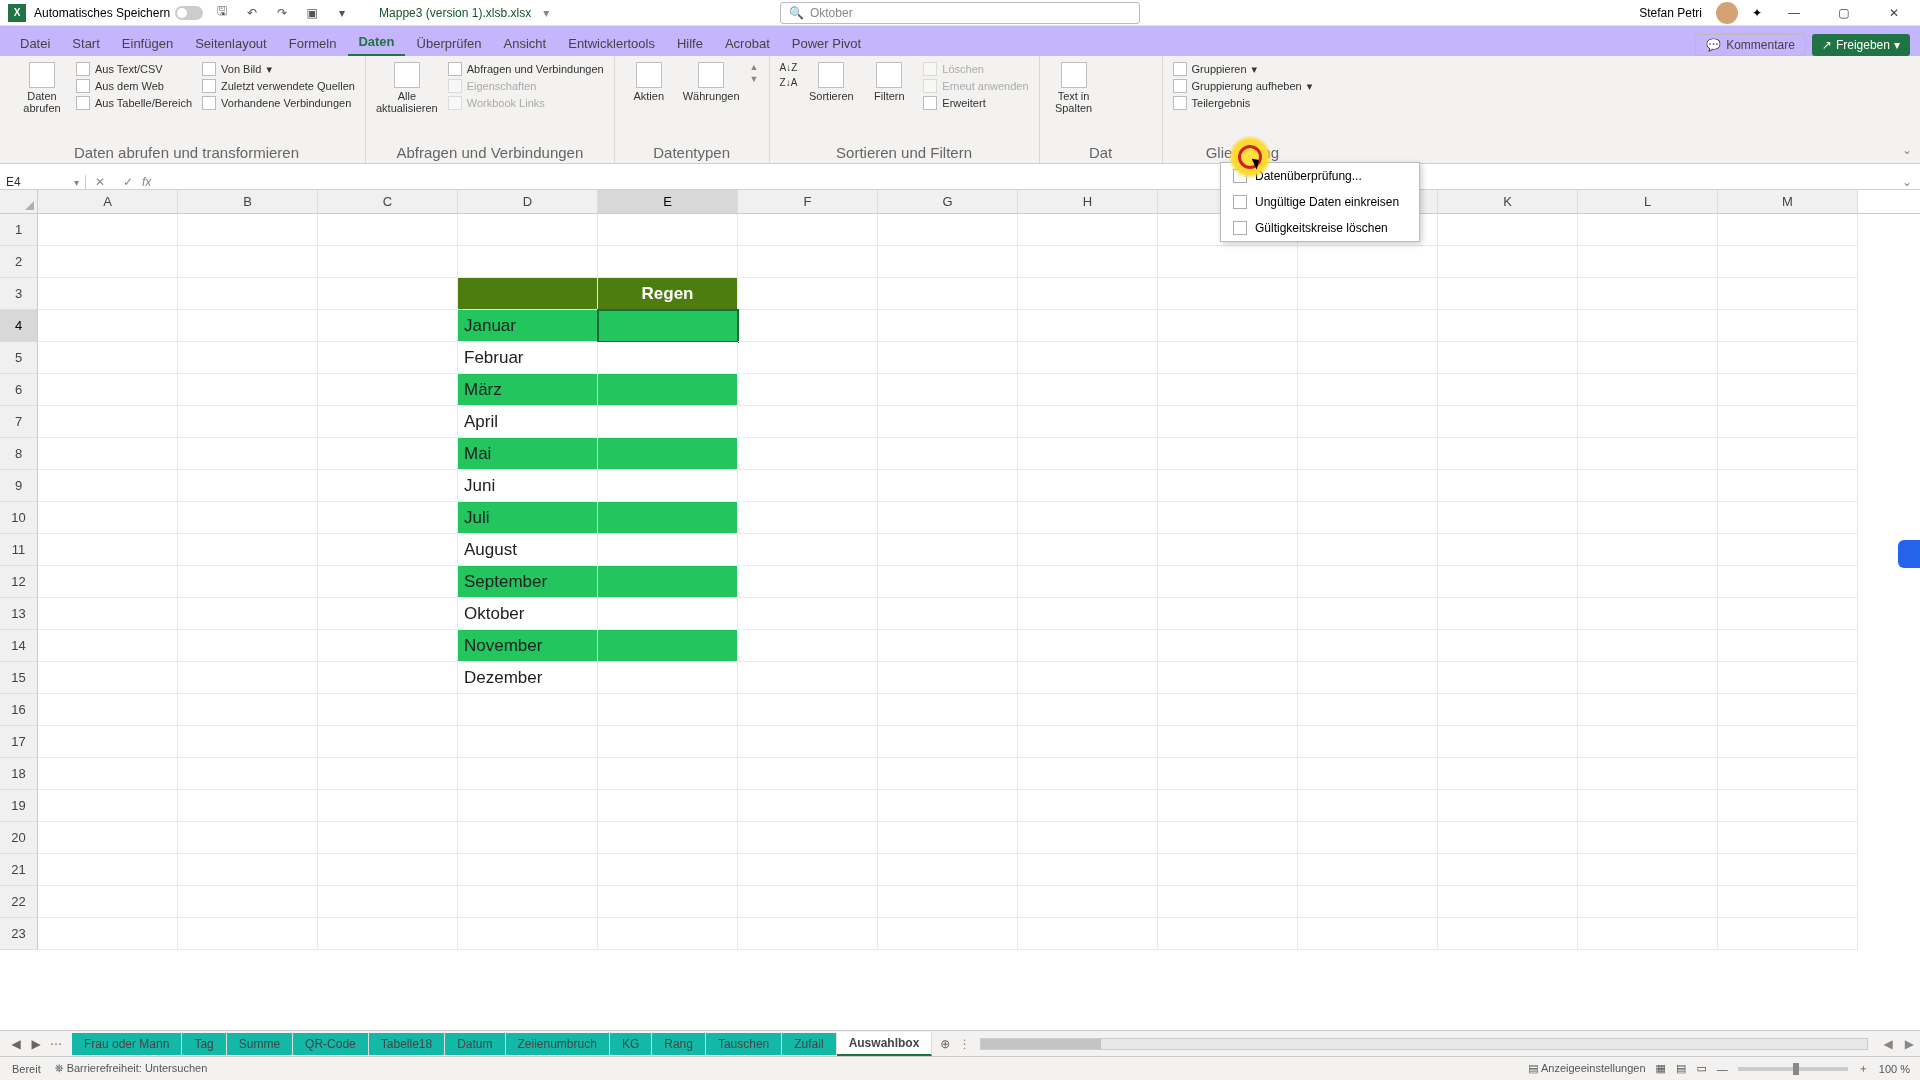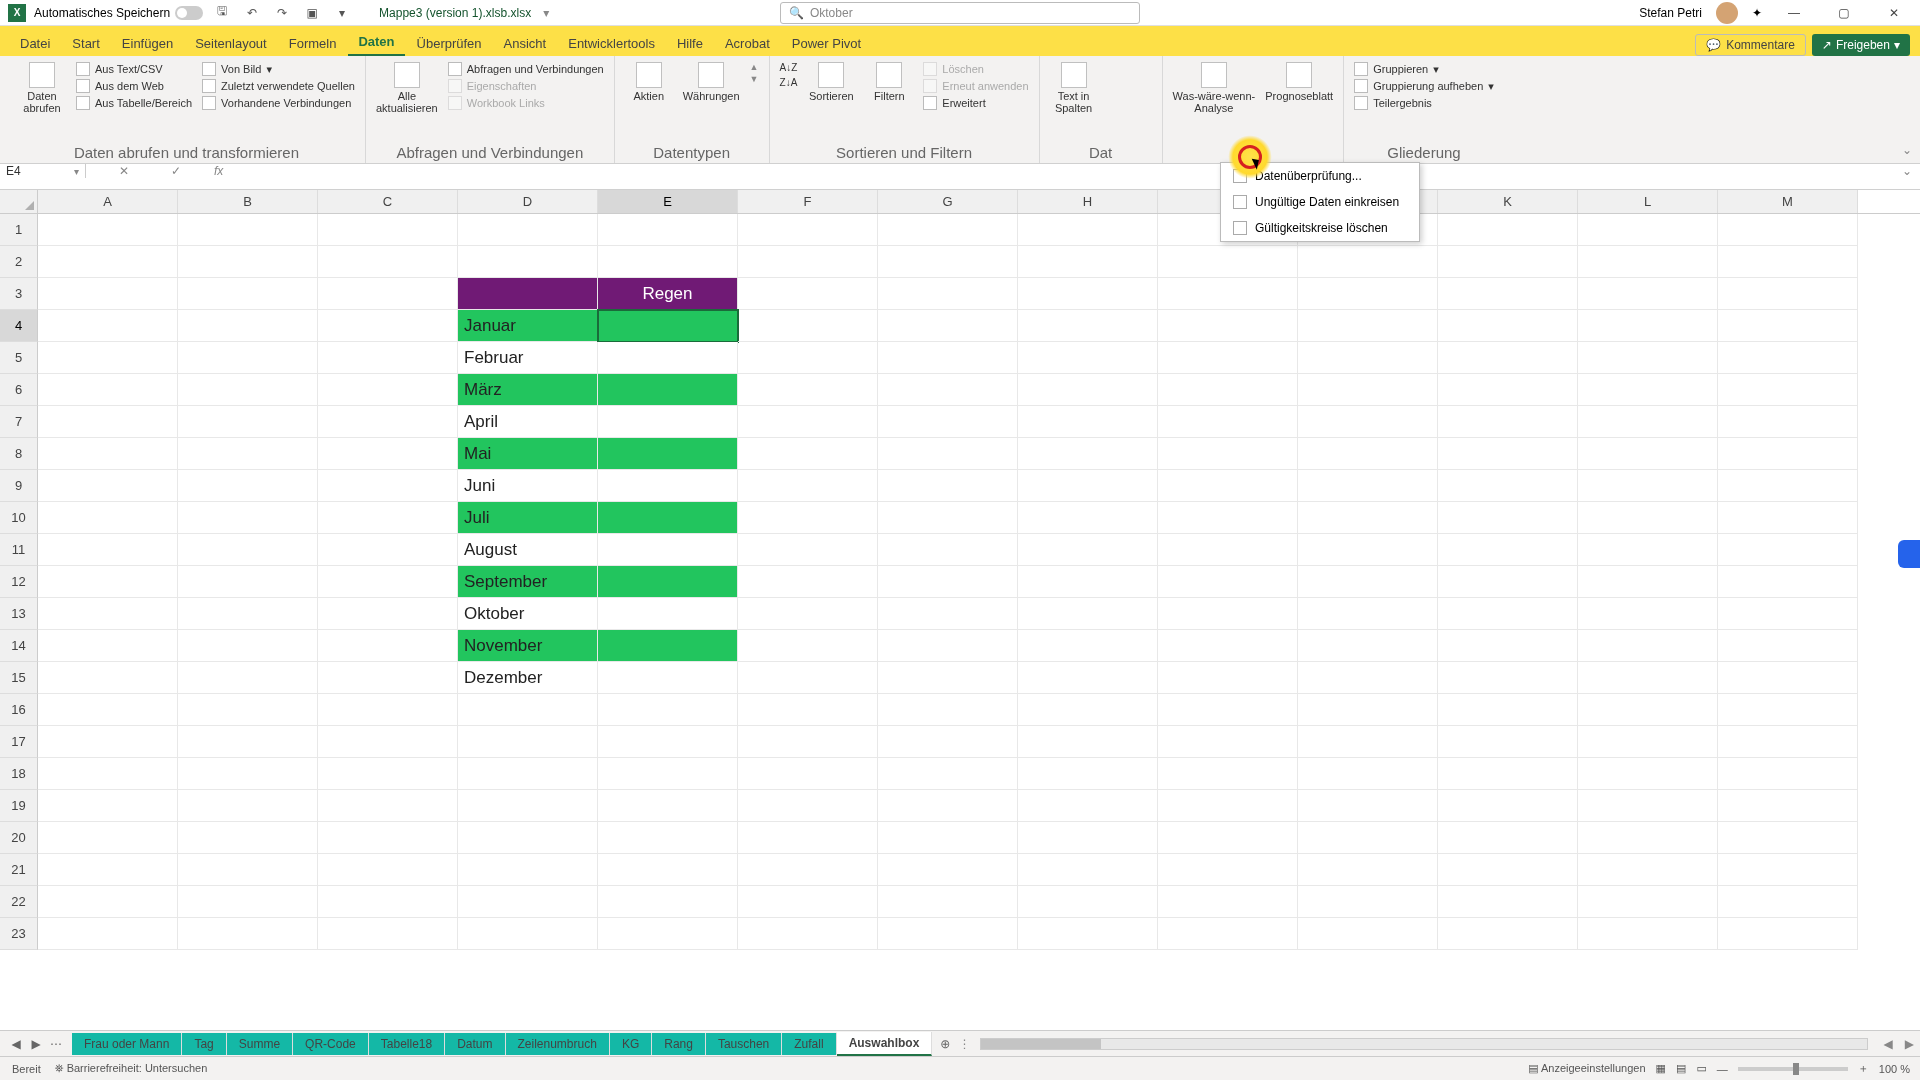--- a/index.html
+++ b/index.html
@@ -13,21 +13,21 @@
 .toggle-pill { width:28px; height:14px; border-radius:7px; background:#ccc; position:relative; }
 .toggle-pill::after{content:"";position:absolute;left:2px;top:2px;width:10px;height:10px;background:#fff;border-radius:50%;}
 .tb-btn { width:22px; height:22px; display:inline-flex; align-items:center; justify-content:center; color:#555;}
 .filename { margin-left: 18px; color:#14532d; }
 .searchbox { position:absolute; left:50%; transform:translateX(-50%); width:360px; height:22px; background:#fff; border:1px solid #bbb; border-radius:3px; display:flex; align-items:center; padding:0 8px; color:#888; font-size:12px; gap:6px;}
 .tb-right { margin-left:auto; display:flex; align-items:center; gap:14px; padding-right:8px; }
 .avatar{width:22px;height:22px;border-radius:50%;background:#d4a373;}
 .winbtn{width:36px;height:24px;display:flex;align-items:center;justify-content:center;color:#444;}
 
 
-.tabs-row { height: 30px; background:#fde047; display:flex; align-items:flex-end; padding-left:10px; gap:2px; font-size:13px; color:#444;}
+.tabs-row { height: 30px; background:#c4b5fd; display:flex; align-items:flex-end; padding-left:10px; gap:2px; font-size:13px; color:#444;}
 .tab{padding:5px 10px; cursor:default;}
 .tab.highlight{ border-bottom:2px solid #217346; color:#217346; font-weight:600;}
 .tabs-right{margin-left:auto; display:flex; gap:6px; align-items:center; padding-right:10px;}
 .comment-btn{border:1px solid #bbb;border-radius:3px;padding:3px 10px;font-size:12px;display:flex;align-items:center;gap:5px;color:#444;}
 .share-btn{background:#217346;color:#fff;border-radius:3px;padding:4px 10px;font-size:12px;display:flex;align-items:center;gap:4px;}
 
 
 .ribbon{height:108px;background:#f3f2f1;border-bottom:1px solid #d0d0d0;display:flex;font-size:12px;color:#333;position:relative;padding:0 8px;}
 .rgroup{border-right:1px solid #d8d8d8;padding:6px 10px 2px 10px;display:flex;flex-direction:column;justify-content:space-between;}
 .rgroup .rcontent{display:flex;gap:10px;align-items:flex-start;}
@@ -44,41 +44,41 @@
 .dv-menu{position:absolute; left:1220px; top:162px; transform:scale(1); background:#fff; border:1px solid #bbb; box-shadow:2px 2px 6px rgba(0,0,0,.2); font-size:12px; z-index:200; width:200px;}
 .dv-menu .mi{padding:6px 12px; display:flex; align-items:center; gap:8px;}
 .dv-menu .mi .mic{width:14px;height:14px;border:1px solid #aaa;background:#fff;}
 
 
 .cursor-spot{position:absolute;left:1228px;top:135px;width:44px;height:44px;border-radius:50%;background:radial-gradient(circle,#ffe24a 0%,#ffd92e 55%,rgba(255,210,0,0) 70%);z-index:300;}
 .cursor-spot .ring{position:absolute;left:10px;top:10px;width:24px;height:24px;border:3px solid #d62020;border-radius:50%;}
 .cursor-arrow{position:absolute;left:26px;top:22px;width:0;height:0;border-left:6px solid #000;border-top:4px solid transparent;border-bottom:8px solid transparent;transform:rotate(-25deg);z-index:310;}
 
 
-.fbar{height:26px;display:flex;align-items:flex-start;border-bottom:1px solid #d0d0d0;font-size:12px;gap:24px;}
+.fbar{height:26px;display:flex;align-items:flex-end;border-bottom:1px solid #d0d0d0;font-size:12px;}
 .namebox{width:86px;border-right:1px solid #ccc;padding:0 6px;display:flex;align-items:center;justify-content:space-between;color:#333;}
 .namebox .chev{color:#888;font-size:10px;}
 .fbar .fxbtn{width:28px;text-align:center;color:#888;}
 .fbar .fxlabel{font-style:italic;color:#888;}
 .fbar .formula{flex:1;padding:0 6px;}
 
 
 .grid-wrap{position:relative;height:calc(100% - 26px - 30px - 108px - 26px - 26px - 24px);overflow:hidden;}
 .colheads{display:flex;height:24px;border-bottom:1px solid #ccc;position:sticky;top:0;}
 .selectall{width:38px;border-right:1px solid #ccc;background:#f0f0f0;position:relative;}
 .selectall::after{content:"";position:absolute;right:3px;bottom:3px;width:0;height:0;border-right:9px solid #b0b0b0;border-top:9px solid transparent;}
 .colh{border-right:1px solid #ddd;background:#f0f0f0;text-align:center;font-size:13px;color:#444;display:flex;align-items:center;justify-content:center;}
 .rows{}
 .row{display:flex;height:32px;}
 .rowh{width:38px;background:#f0f0f0;border-right:1px solid #ccc;border-bottom:1px solid #ddd;display:flex;align-items:center;justify-content:center;font-size:13px;color:#444;}
 .cell{border-right:1px solid #e8e8e8;border-bottom:1px solid #e8e8e8;padding:0 6px;display:flex;align-items:center;font-size:17px;color:#222;}
 
 .wA{width:140px;} .wB{width:140px;} .wC{width:140px;} .wD{width:140px;} .wE{width:140px;} .wF{width:140px;} .wG{width:140px;} .wH{width:140px;} .wI{width:140px;} .wJ{width:140px;} .wK{width:140px;} .wL{width:140px;} .wM{width:140px;}
 
-.hdrcell{background:#701a75;color:#fff;font-weight:normal;justify-content:center;}
+.hdrcell{background:#4d7c0f;color:#fff;font-weight:bold;justify-content:center;}
 .band-even{background:#22c55e;}
 .band-odd{background:#fff;}
 .selcell{outline:2px solid #1a6b3a; outline-offset:-1px;}
 
 .colh.sel, .rowh.sel{background:#d8d8d8;color:#000;}
 
 
 .sheettabs{height:26px;display:flex;align-items:center;background:#f3f2f1;border-top:1px solid #ccc;font-size:12px;}
 .stnav{display:flex;gap:4px;padding:0 8px;color:#666;}
 .stnav span{width:16px;text-align:center;}
@@ -283,34 +283,20 @@
         <span class="ic" style="width:18px;height:18px;"></span>
         <span class="ic" style="width:18px;height:18px;"></span>
         <span class="ic" style="width:18px;height:18px;"></span>
         <span class="ic" style="width:18px;height:18px;"></span>
         <span class="ic" style="width:18px;height:18px;"></span>
       </div>
     </div>
     <div class="rlabel">Dat</div>
   </div>
 
-  <div class="rgroup">
-    <div class="rcontent">
-      <div class="bigbtn">
-          <div class="ic"></div>
-          <span style="white-space:pre-line;">Was-wäre-wenn-
-Analyse</span>
-        </div>
-      <div class="bigbtn">
-          <div class="ic"></div>
-          <span>Prognoseblatt</span>
-        </div>
-    </div>
-    <div class="rlabel"></div>
-  </div>
 
   <div class="rgroup" style="border-right:none;">
     <div class="rcontent">
       <div class="stack">
         <div class="smallbtn">
             <span class="ic"></span>
             <span>Gruppieren</span>
             <span>▾</span>
           </div>
         <div class="smallbtn">

